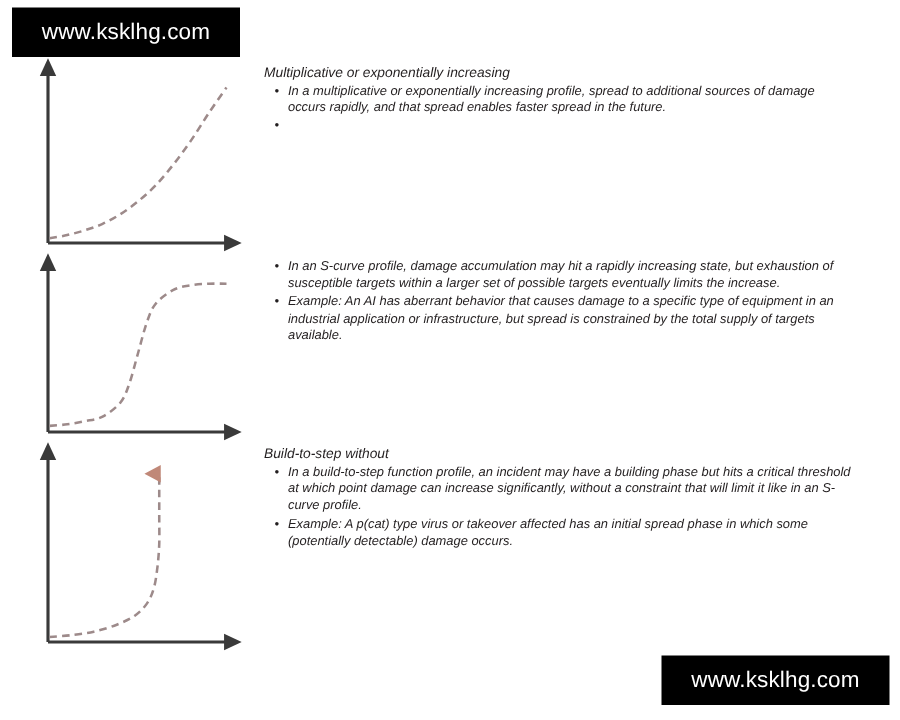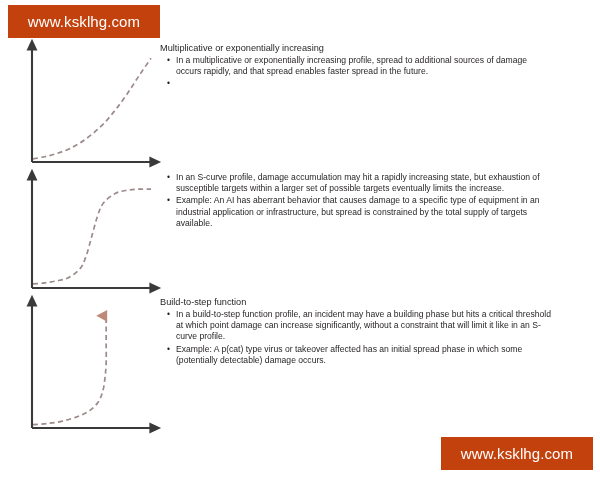--- a/index.html
+++ b/index.html
@@ -13,21 +13,21 @@
     position: relative;
     overflow: hidden;
     font-family: "Liberation Sans", sans-serif;
     color: #231f20;
     -webkit-font-smoothing: antialiased;
   }
 
   
   .watermark {
     position: absolute;
-    background: #c2410c;
+    background: #000000;
     color: #ffffff;
     font-family: "Liberation Sans", sans-serif;
     font-size: 15px;
     letter-spacing: 0.1px;
     display: flex;
     align-items: center;
     justify-content: center;
     z-index: 30;
   }
   #watermark-top {
@@ -56,22 +56,23 @@
   .chart-panel svg {
     display: block;
     width: 100%;
     height: 100%;
     overflow: visible;
   }
 
   
   .section {
     position: absolute;
-    left: 160px;
+    left: 176px;
     width: 392px;
+    font-style: italic;
   }
   #section-1 { top: 42px; }
   #section-2 { top: 172px; }
   #section-3 { top: 296px; }
 
   .section-heading {
     font-size: 9.2px;
     line-height: 12px;
     color: #231f20;
     margin: 0 0 1px 0;
@@ -177,21 +178,21 @@
       <span>In an S-curve profile, damage accumulation may hit a rapidly increasing state, but exhaustion of susceptible targets within a larger set of possible targets eventually limits the increase.</span>
     </li>
     <li class="bullet-item">
       <span class="bullet-marker">•</span>
       <span>Example: An AI has aberrant behavior that causes damage to a specific type of equipment in an industrial application or infrastructure, but spread is constrained by the total supply of targets available.</span>
     </li>
   </ul>
 </div>
 
 <div class="section" id="section-3">
-  <div class="section-heading">Build-to-step function</div>
+  <div class="section-heading">Build-to-step without</div>
   <ul class="bullet-list">
     <li class="bullet-item">
       <span class="bullet-marker">•</span>
       <span>In a build-to-step function profile, an incident may have a building phase but hits a critical threshold at which point damage can increase significantly, without a constraint that will limit it like in an S-curve profile.</span>
     </li>
     <li class="bullet-item">
       <span class="bullet-marker">•</span>
       <span>Example: A p(cat) type virus or takeover affected has an initial spread phase in which some (potentially detectable) damage occurs.</span>
     </li>
   </ul>

